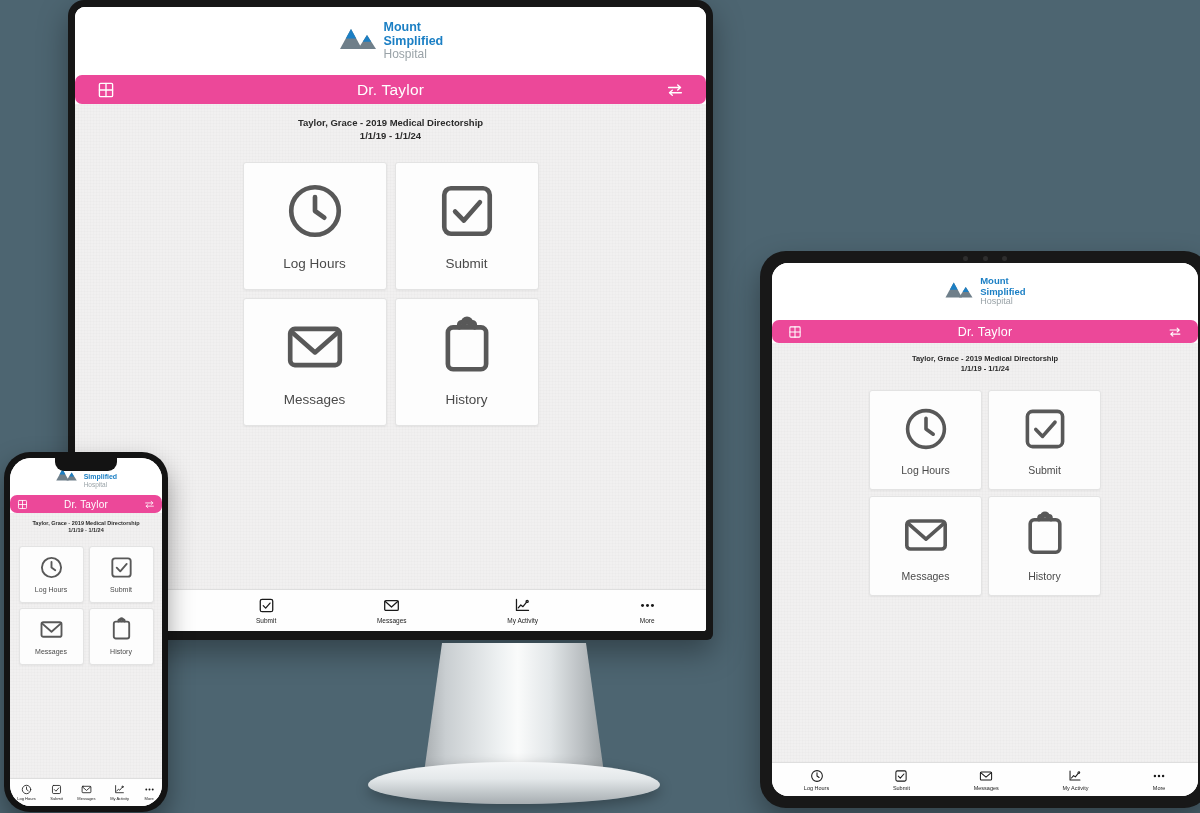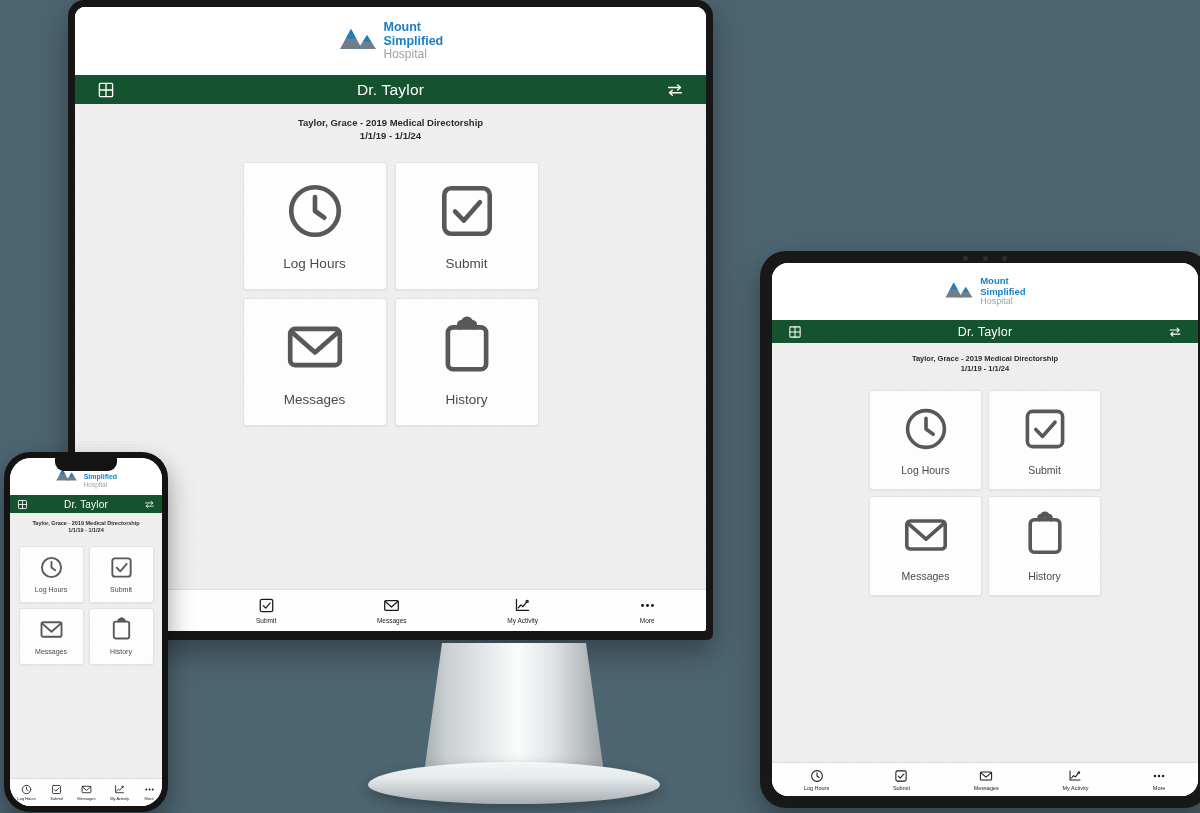--- a/index.html
+++ b/index.html
@@ -25,25 +25,26 @@
   }
   .logo {
     display: flex; align-items: center; gap: 0.36em; justify-content: flex-end;
   }
   .logo-mark { display: block; }
   .logo-text { line-height: 1.08; text-align: left; }
   .logo-l1, .logo-l2 { color: #1b7fc4; font-weight: bold; display: block; }
   .logo-l3 { color: #9aa3a8; display: block; }
 
   .title-bar {
-    background: #14532d;
+    background: #ec4899;
     color: #fff;
     display: flex; align-items: center;
     flex: none;
     position: relative;
+    border-radius: 7px;
   }
   .title-bar .tb-icon {
     display: flex; align-items: center; justify-content: center;
     flex: none;
   }
   .title-bar .tb-title {
     flex: 1; text-align: center; font-weight: normal;
     letter-spacing: 0.2px;
   }
 

